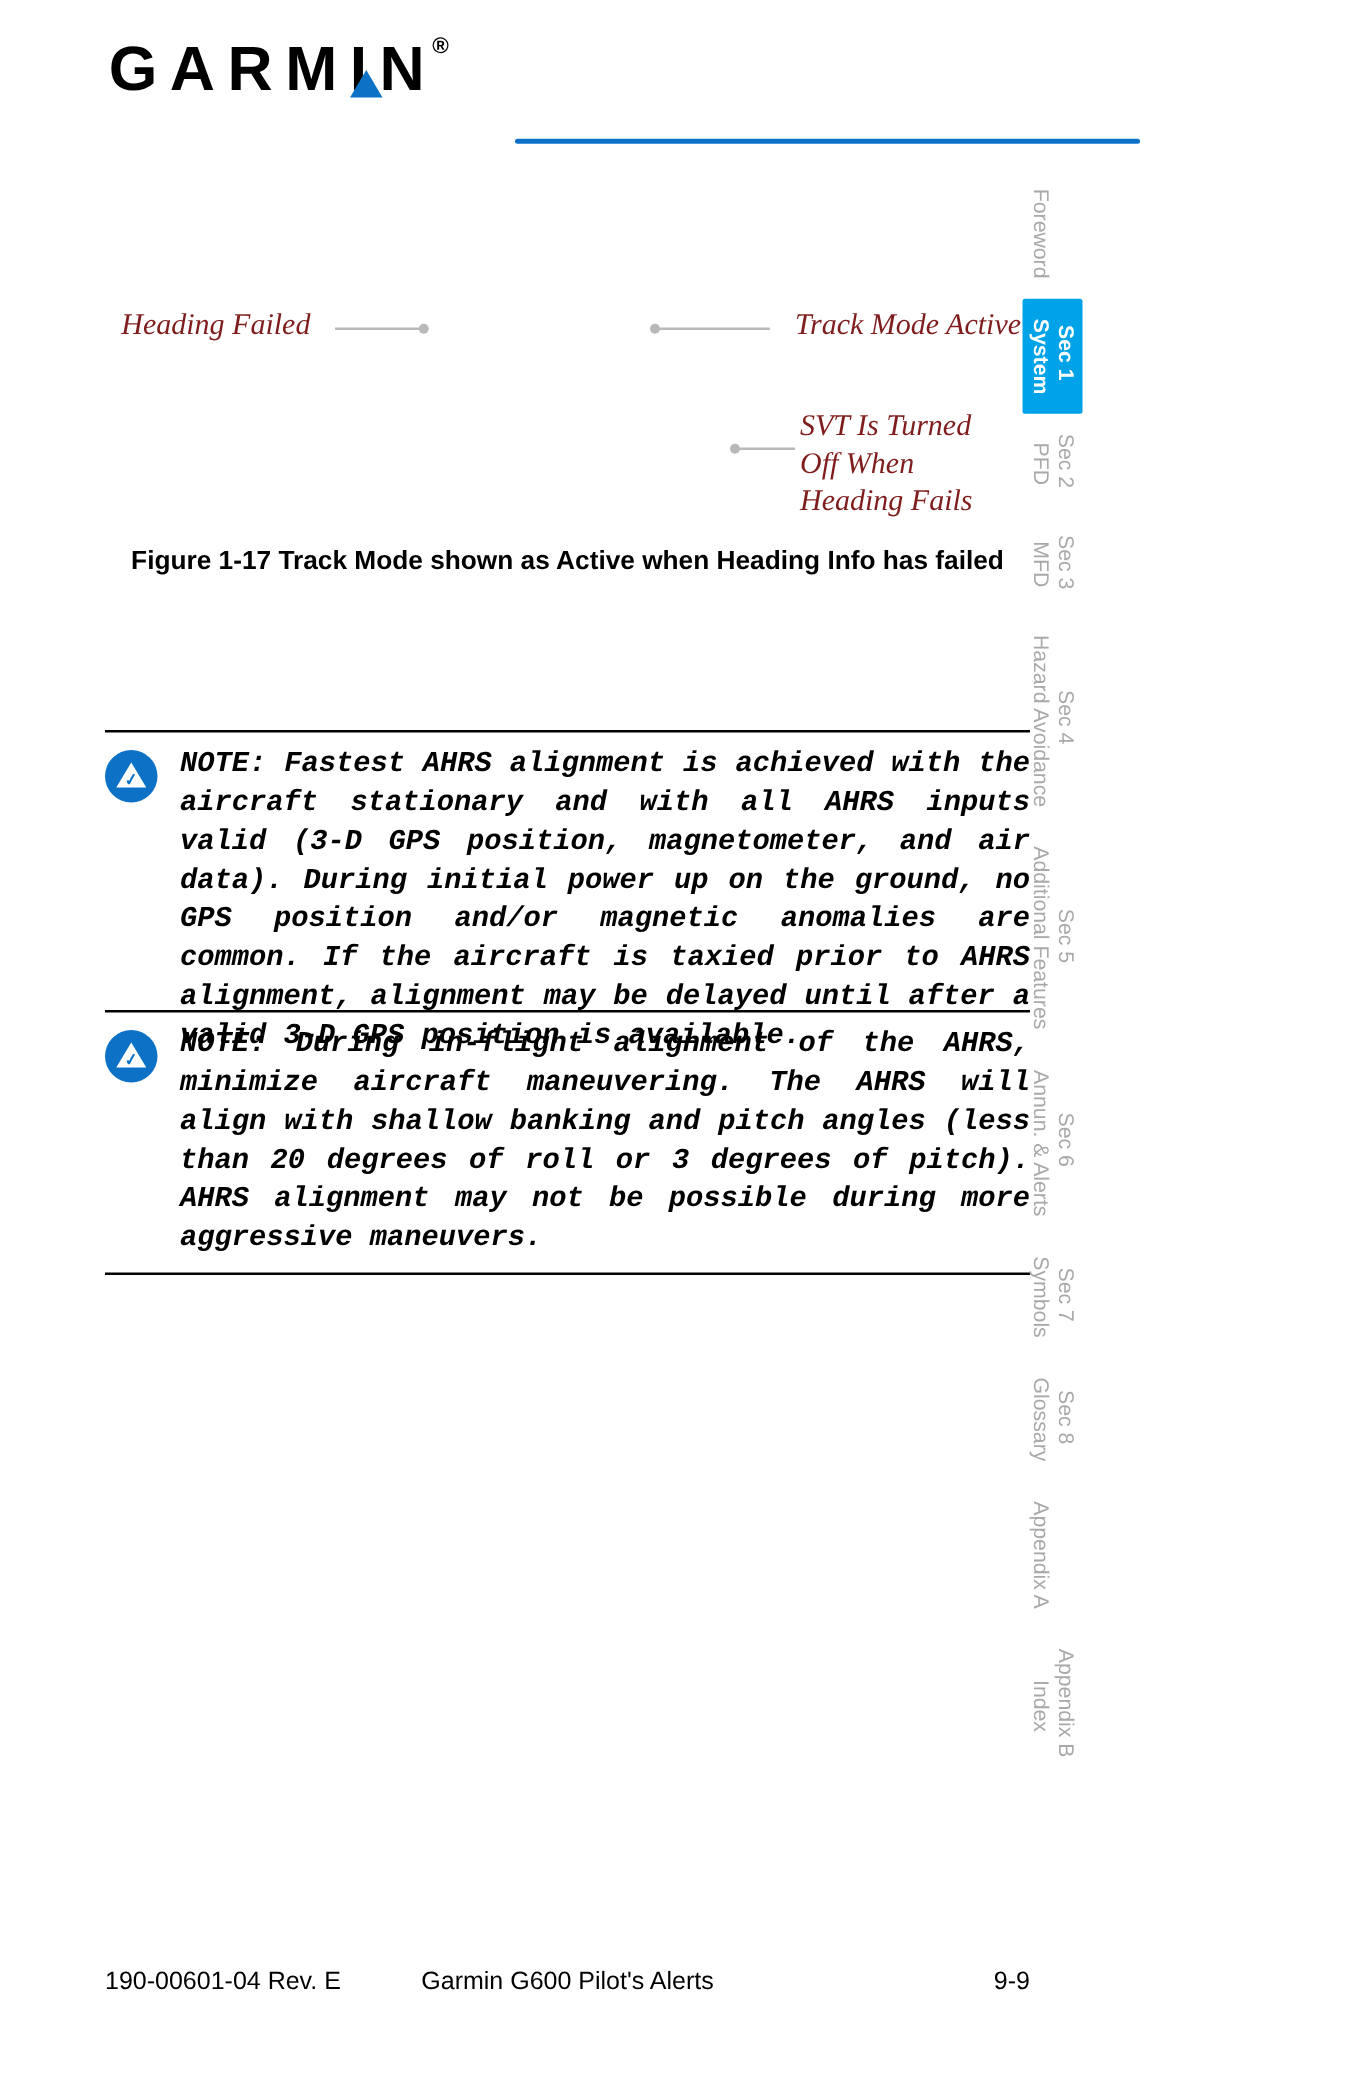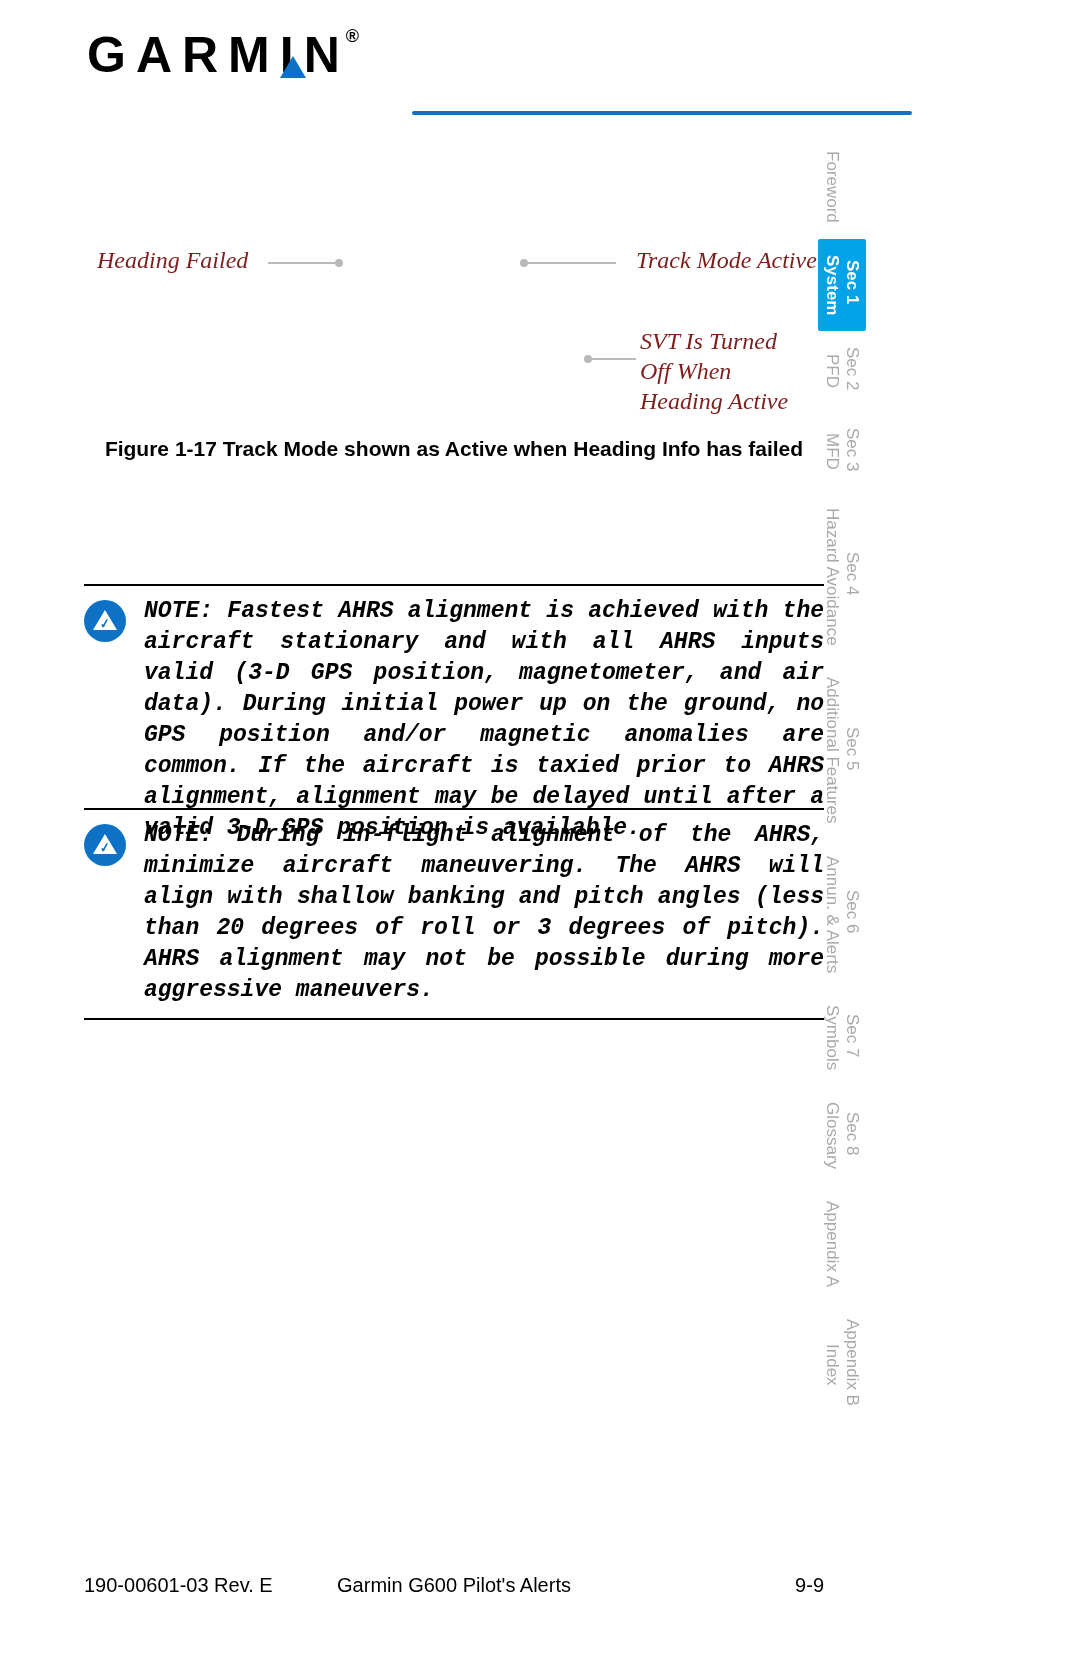--- a/index.html
+++ b/index.html
@@ -122,21 +122,21 @@
   </div>
 
   <div class="ann ann-heading-failed">Heading Failed</div>
   <div class="callout-line cl1"></div>
   <div class="callout-dot cd1"></div>
 
   <div class="ann ann-track-mode">Track Mode Active</div>
   <div class="callout-line cl2"></div>
   <div class="callout-dot cd2"></div>
 
-  <div class="ann ann-svt">SVT Is Turned Off When Heading Active</div>
+  <div class="ann ann-svt">SVT Is Turned Off When Heading Fails</div>
   <div class="callout-line cl3"></div>
   <div class="callout-dot cd3"></div>
 
   <div class="fig-caption">Figure 1-17 Track Mode shown as Active when Heading Info has failed</div>
 
 
   <div class="note note-1">
     <div class="note-rule"></div>
     <div class="note-row">
       <div class="note-icon">
@@ -169,18 +169,18 @@
     <div class="tab"><span>Sec 4</span> <span class="line2">Hazard Avoidance</span></div>
     <div class="tab"><span>Sec 5</span> <span class="line2">Additional Features</span></div>
     <div class="tab"><span>Sec 6</span> <span class="line2">Annun. &amp; Alerts</span></div>
     <div class="tab"><span>Sec 7</span> <span class="line2">Symbols</span></div>
     <div class="tab"><span>Sec 8</span> <span class="line2">Glossary</span></div>
     <div class="tab"><span>Appendix A</span></div>
     <div class="tab"><span>Appendix B</span> <span class="line2">Index</span></div>
   </div>
 
   <div class="footer">
-    <span>190-00601-03  Rev. E</span>
+    <span>190-00601-04  Rev. E</span>
     <span class="center">Garmin G600 Pilot's Alerts</span>
     <span>9-9</span>
   </div>
 
 </div>
 
 </body></html>

